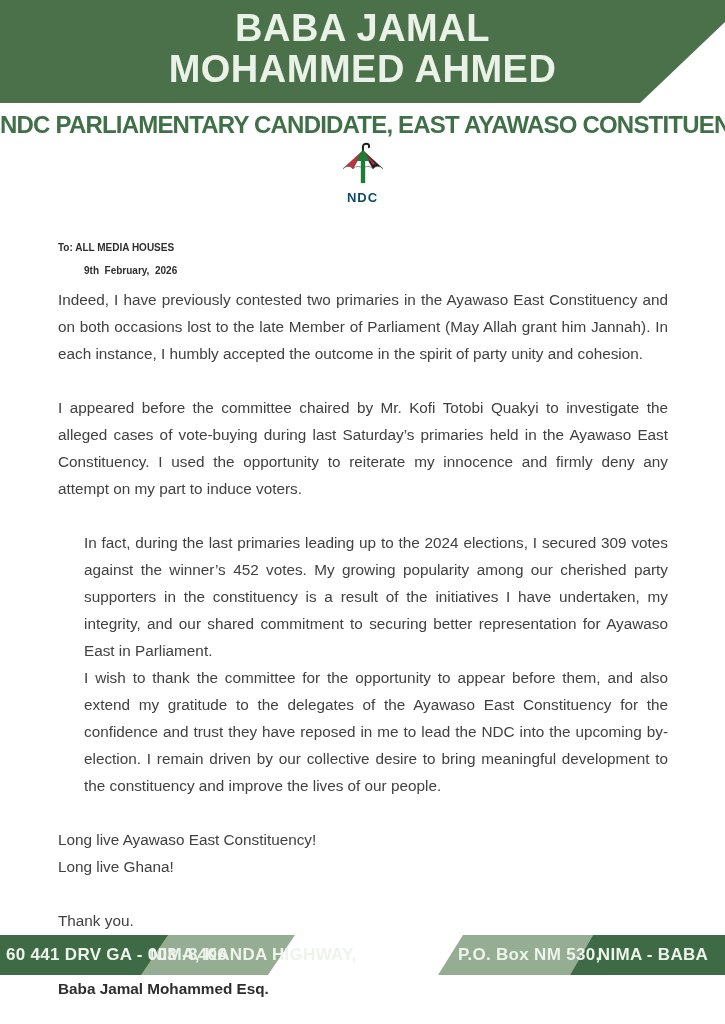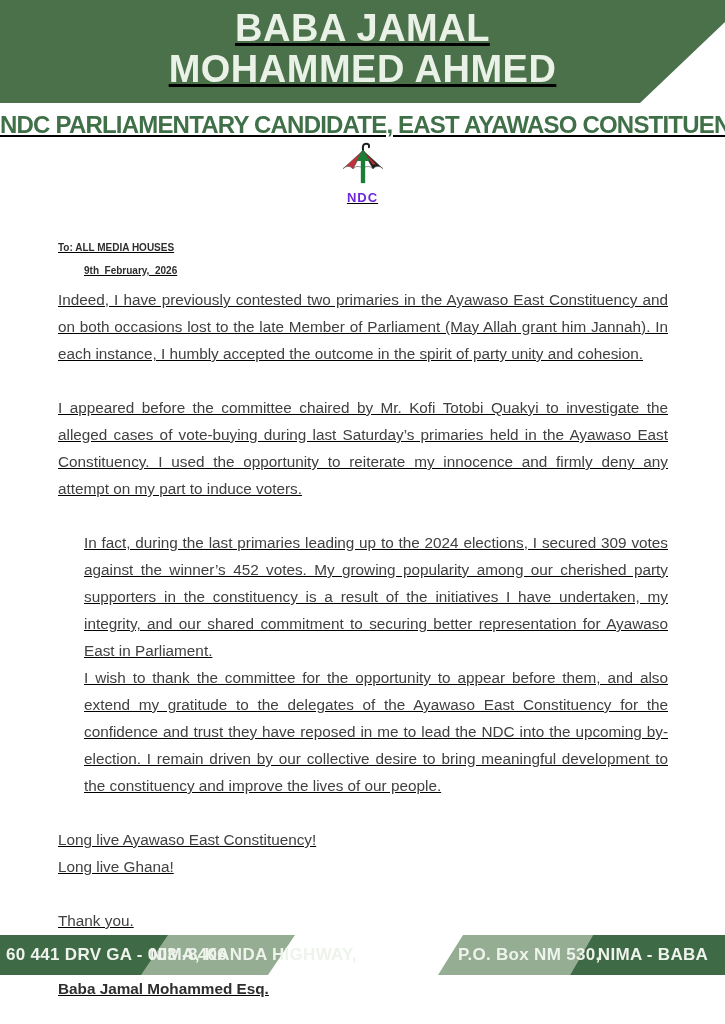--- a/index.html
+++ b/index.html
@@ -16,21 +16,20 @@
     --logo-green:#1c7d36;
   }
   *{box-sizing:border-box;margin:0;padding:0;}
   html,body{background:#ffffff;}
   body{font-family:"Liberation Sans","DejaVu Sans",sans-serif;}
   .page{
     position:relative;
     width:725px;height:1024px;
     background:#ffffff;
     overflow:hidden;
-    text-decoration:underline;
   }
   
   .banner{
     width:725px;height:103px;
     background:var(--banner-green);
     clip-path:polygon(0 0,725px 0,725px 22px,640px 103px,0 103px);
     text-align:center;
     padding-top:8px;
   }
   .banner .name-line{
@@ -53,21 +52,21 @@
   .logo{
     margin-top:3px;
     text-align:center;
   }
   .logo svg{display:block;margin:0 auto;}
   .logo .logo-label{
     margin-top:1px;
     font-weight:bold;
     font-size:13px;
     letter-spacing:1px;
-    color:#6d28d9;
+    color:#0c4a6e;
   }
   
   .letter{
     padding:31px 57px 0 58px;
     color:var(--body-text);
     font-size:15.3px;
     line-height:27px;
   }
   .to-block{
     color:var(--heading-text);

